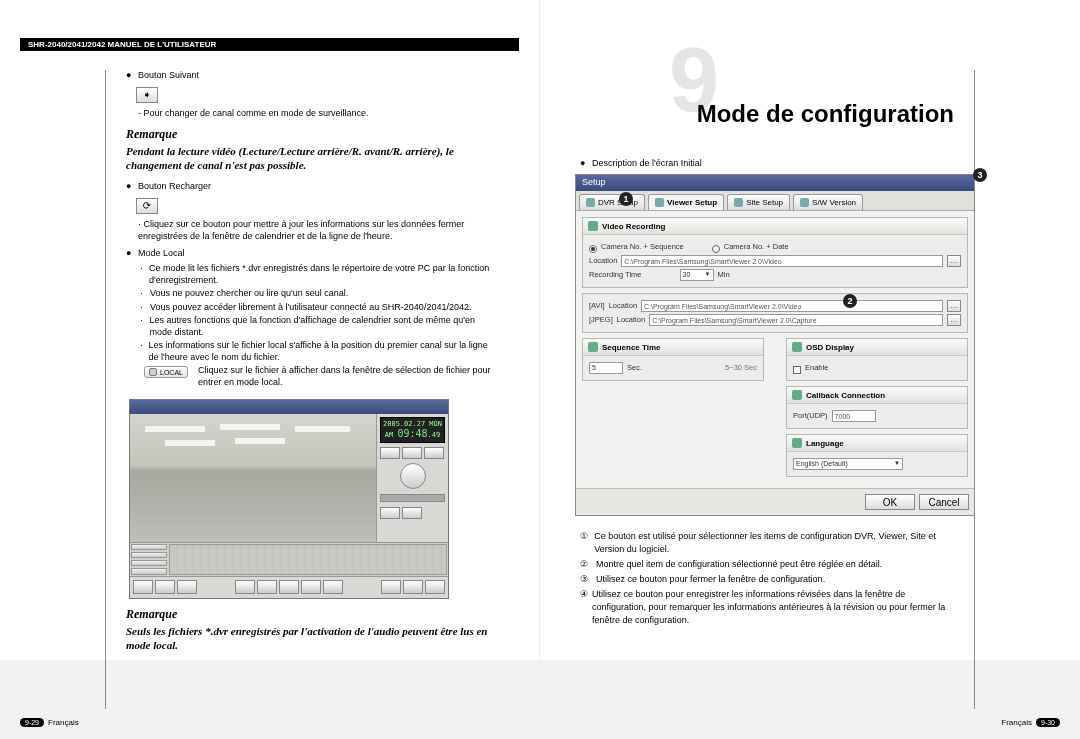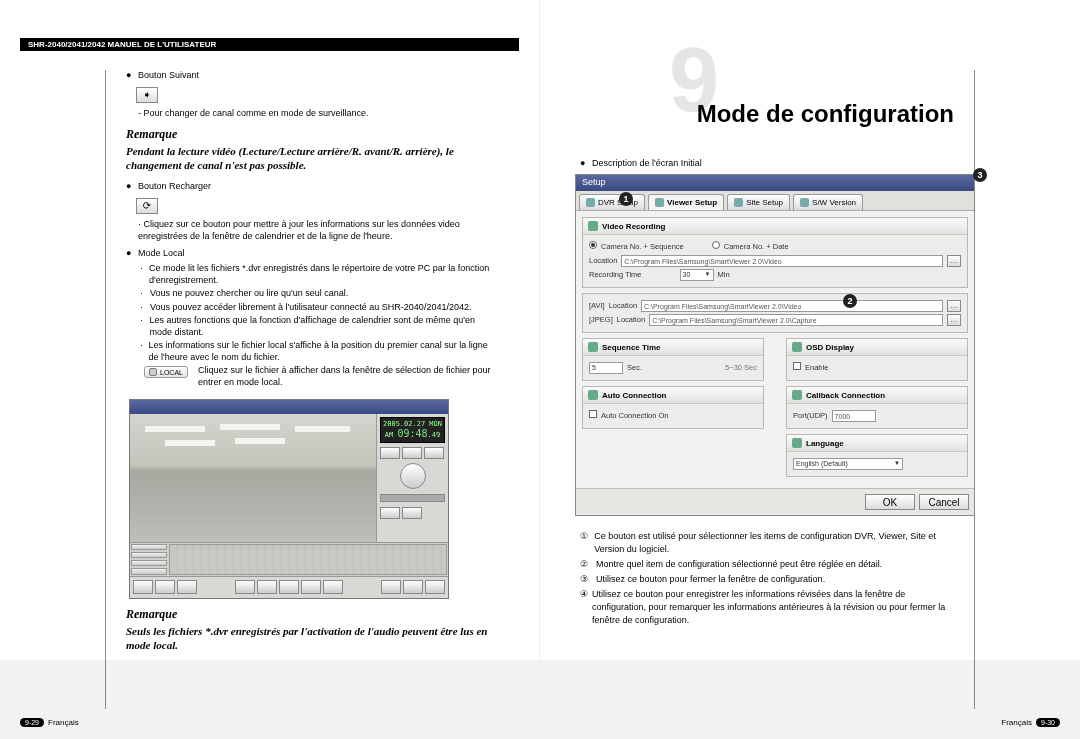--- a/index.html
+++ b/index.html
@@ -58,21 +58,21 @@
   .setup-title { height: 16px; background: linear-gradient(#5a6aa0,#3a4a80); color: #fff; font-size: 9px; padding: 2px 6px; }
   .setup-tabs { display: flex; gap: 3px; background: #e0e0dd; padding: 3px 3px 0 3px; }
   .stab { font-size: 8px; padding: 3px 6px; background: linear-gradient(#fff,#ddd); border: 1px solid #999; border-bottom: none; border-radius: 3px 3px 0 0; display: flex; align-items: center; gap: 3px; }
   .stab.active { background: #f5f5f3; font-weight: bold; }
   .stab .ico { width: 9px; height: 9px; background: #7aa; border-radius: 2px; }
   .setup-body { background: #f2f2f0; padding: 6px; border-top: 1px solid #aaa; }
   .panel { border: 1px solid #b8b8b4; background: #ececea; margin-bottom: 5px; }
   .panel-h { font-size: 8px; font-weight: bold; padding: 3px 5px; background: linear-gradient(#fafafa,#e2e2df); border-bottom: 1px solid #c8c8c4; display: flex; align-items: center; gap: 4px; }
   .panel-h .pico { width: 10px; height: 10px; background: #6a8; border-radius: 2px; }
   .panel-b { padding: 4px 6px; font-size: 7.5px; line-height: 1.6; color: #333; }
-  .panel-row { display: flex; align-items: flex-start; gap: 4px; margin: 2px 0; }
+  .panel-row { display: flex; align-items: flex-end; gap: 4px; margin: 2px 0; }
   .radio { width: 8px; height: 8px; border: 1px solid #666; border-radius: 50%; background: #fff; display: inline-block; }
   .radio.sel::after { content: ""; display: block; width: 4px; height: 4px; background: #333; border-radius: 50%; margin: 1px; }
   .chk { width: 8px; height: 8px; border: 1px solid #666; background: #fff; display: inline-block; }
   .txtfield { flex: 1; height: 12px; border: 1px solid #999; background: #fff; font-size: 7px; padding: 0 2px; overflow: hidden; white-space: nowrap; color: #555; }
   .minibtn { width: 14px; height: 12px; border: 1px solid #888; background: linear-gradient(#fff,#ddd); font-size: 8px; display: inline-flex; align-items: center; justify-content: center; }
   .dd { width: 34px; height: 12px; border: 1px solid #999; background: #fff; font-size: 7px; display: inline-flex; align-items: center; justify-content: space-between; padding: 0 2px; }
   .dd .ar { font-size: 6px; color: #333; }
   .two-col { display: flex; gap: 22px; }
   .two-col > div { flex: 1; }
   .setup-foot { display: flex; justify-content: flex-end; gap: 4px; padding: 5px; background: #e7e7e4; border-top: 1px solid #bbb; }
@@ -106,21 +106,21 @@
       <div class="subline">- Pour changer de canal comme en mode de surveillance.</div>
 
       <div class="remarque-title">Remarque</div>
       <div class="remarque-body">Pendant la lecture vidéo (Lecture/Lecture arrière/R. avant/R. arrière), le changement de canal n'est pas possible.</div>
 
       <div class="bul">
           <span class="dot">●</span>
           <span>Bouton Recharger</span>
         </div>
       <div class="small-icon">⟳</div>
-      <div class="subline">· Cliquez sur ce bouton pour mettre à jour les informations sur les données video enregistrées de la fenêtre de calendrier et de la ligne de l'heure.</div>
+      <div class="subline">· Cliquez sur ce bouton pour mettre à jour les informations sur les données fermer enregistrées de la fenêtre de calendrier et de la ligne de l'heure.</div>
 
       <div class="bul">
           <span class="dot">●</span>
           <span>Mode Local</span>
         </div>
       <div class="sublist">
         <div class="row">
             <span class="tick">·</span>
             <span>Ce mode lit les fichiers *.dvr enregistrés dans le répertoire de votre PC par la fonction d'enregistrement.</span>
           </div>
@@ -310,32 +310,20 @@
                     <div class="panel-b">
                         <div class="panel-row">
                       <div class="dd">
                             <span>5</span>
                           </div>
                       <span>Sec.</span>
                       <span style="margin-left:auto;color:#777;">5~30 Sec</span>
                     </div>
                       </div>
                   </div>
-                  <div class="panel">
-                    <div class="panel-h">
-                        <span class="pico"></span>
-                        <span>Auto Connection</span>
-                      </div>
-                    <div class="panel-b">
-                        <div class="panel-row">
-                      <span class="chk"></span>
-                      <span>Auto Connection On</span>
-                    </div>
-                      </div>
-                  </div>
                 </div>
                 <div>
                   <div class="panel">
                     <div class="panel-h">
                         <span class="pico"></span>
                         <span>OSD Display</span>
                       </div>
                     <div class="panel-b">
                         <div class="panel-row">
                       <span class="chk"></span>

